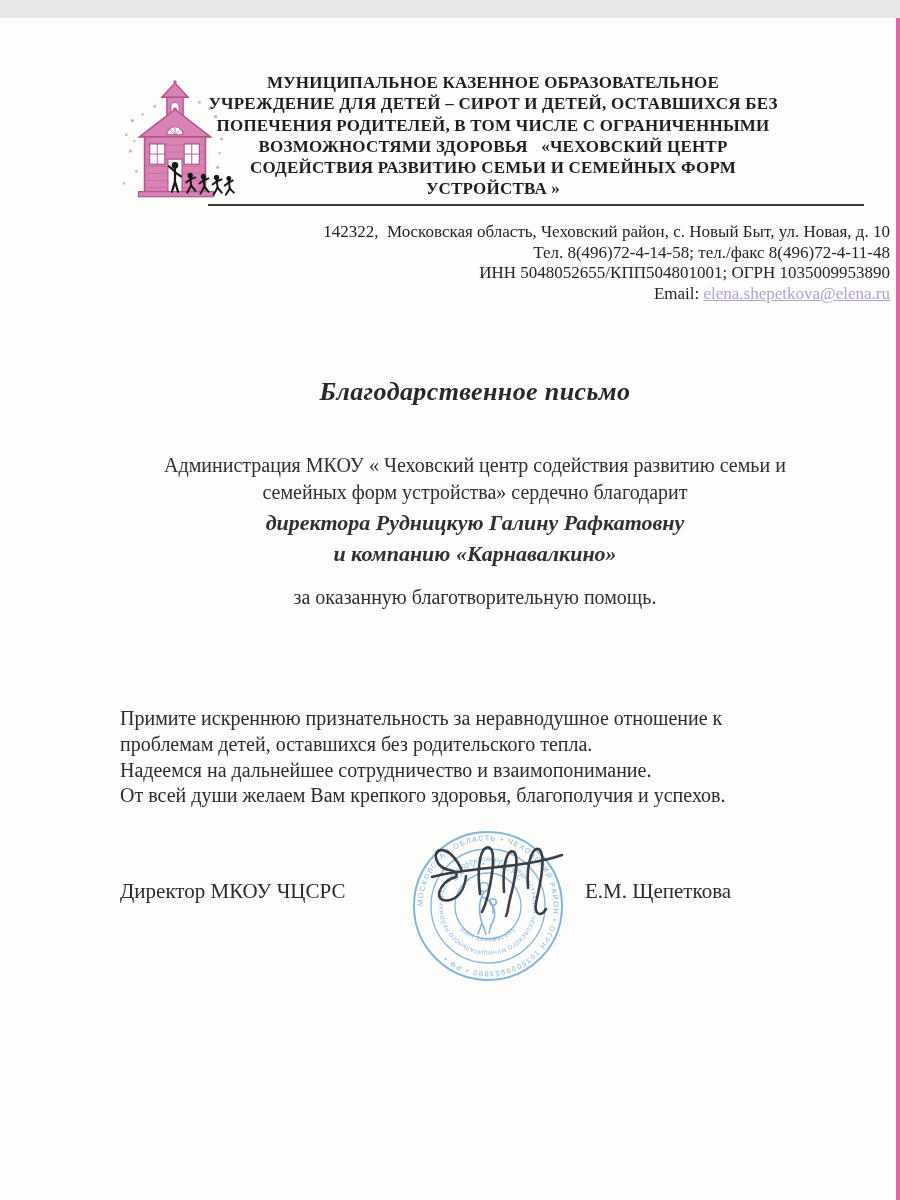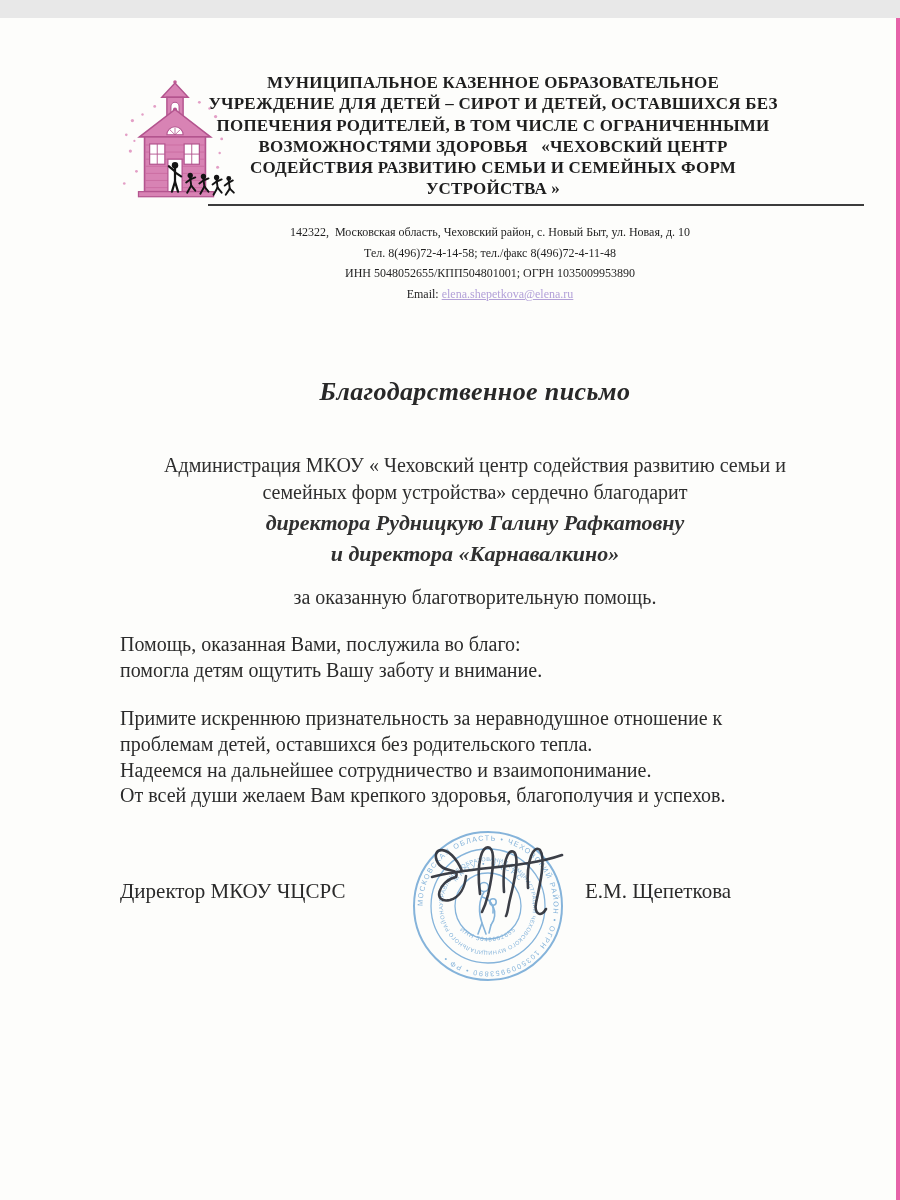--- a/index.html
+++ b/index.html
@@ -19,21 +19,21 @@
   .logo{position:absolute;left:112px;top:60px;width:126px;height:138px;}
   .org-name{
     position:absolute;left:168px;top:54px;width:650px;
     text-align:center;font-weight:bold;font-size:17px;line-height:21.3px;
     color:#1e1e1e;letter-spacing:.2px;
   }
   .header-rule{position:absolute;left:208px;top:186px;width:656px;height:2px;background:#3c3c3c;}
 
   .contact{
     position:absolute;left:90px;top:204px;width:800px;
-    text-align:center;font-size:12px;line-height:20.6px;color:#1f1f1f;
+    text-align:right;font-size:17px;line-height:20.6px;color:#1f1f1f;
   }
   .email-link{color:#b2a0d8;text-decoration:underline;text-decoration-color:#b2a0d8;}
 
   
   .center-col{position:absolute;left:65px;width:820px;text-align:center;}
   .title{top:359px;font-size:26px;font-weight:bold;font-style:italic;letter-spacing:.4px;color:#282828;}
   .intro{top:434px;font-size:20px;line-height:27px;}
   .recipient{top:489px;font-size:22px;line-height:31px;font-weight:bold;font-style:italic;color:#303030;}
   .for-line{top:568px;font-size:20px;}
 
@@ -179,29 +179,25 @@
 
   <div class="center-col title">Благодарственное письмо</div>
 
   <div class="center-col intro">
     <span class="line">Администрация МКОУ « Чеховский центр содействия развитию семьи и</span>
     <span class="line">семейных форм устройства» сердечно благодарит</span>
   </div>
 
   <div class="center-col recipient">
     <span class="line">директора Рудницкую Галину Рафкатовну</span>
-    <span class="line">и директора «Карнавалкино»</span>
+    <span class="line">и компанию «Карнавалкино»</span>
   </div>
 
   <div class="center-col for-line">за оказанную благотворительную помощь.</div>
 
-  <div class="body-par p1">
-    <span class="line">Помощь, оказанная Вами, послужила во благо:</span>
-    <span class="line">помогла детям ощутить Вашу заботу и внимание.</span>
-  </div>
   <div class="body-par p2">
     <span class="line">Примите искреннюю признательность за неравнодушное отношение к</span>
     <span class="line">проблемам детей, оставшихся без родительского тепла.</span>
     <span class="line">Надеемся на дальнейшее сотрудничество и взаимопонимание.</span>
     <span class="line">От всей души желаем Вам крепкого здоровья, благополучия и успехов.</span>
   </div>
 
   <div class="sig-position">Директор МКОУ ЧЦСРС</div>
   <div class="sig-name">Е.М. Щепеткова</div>
 

